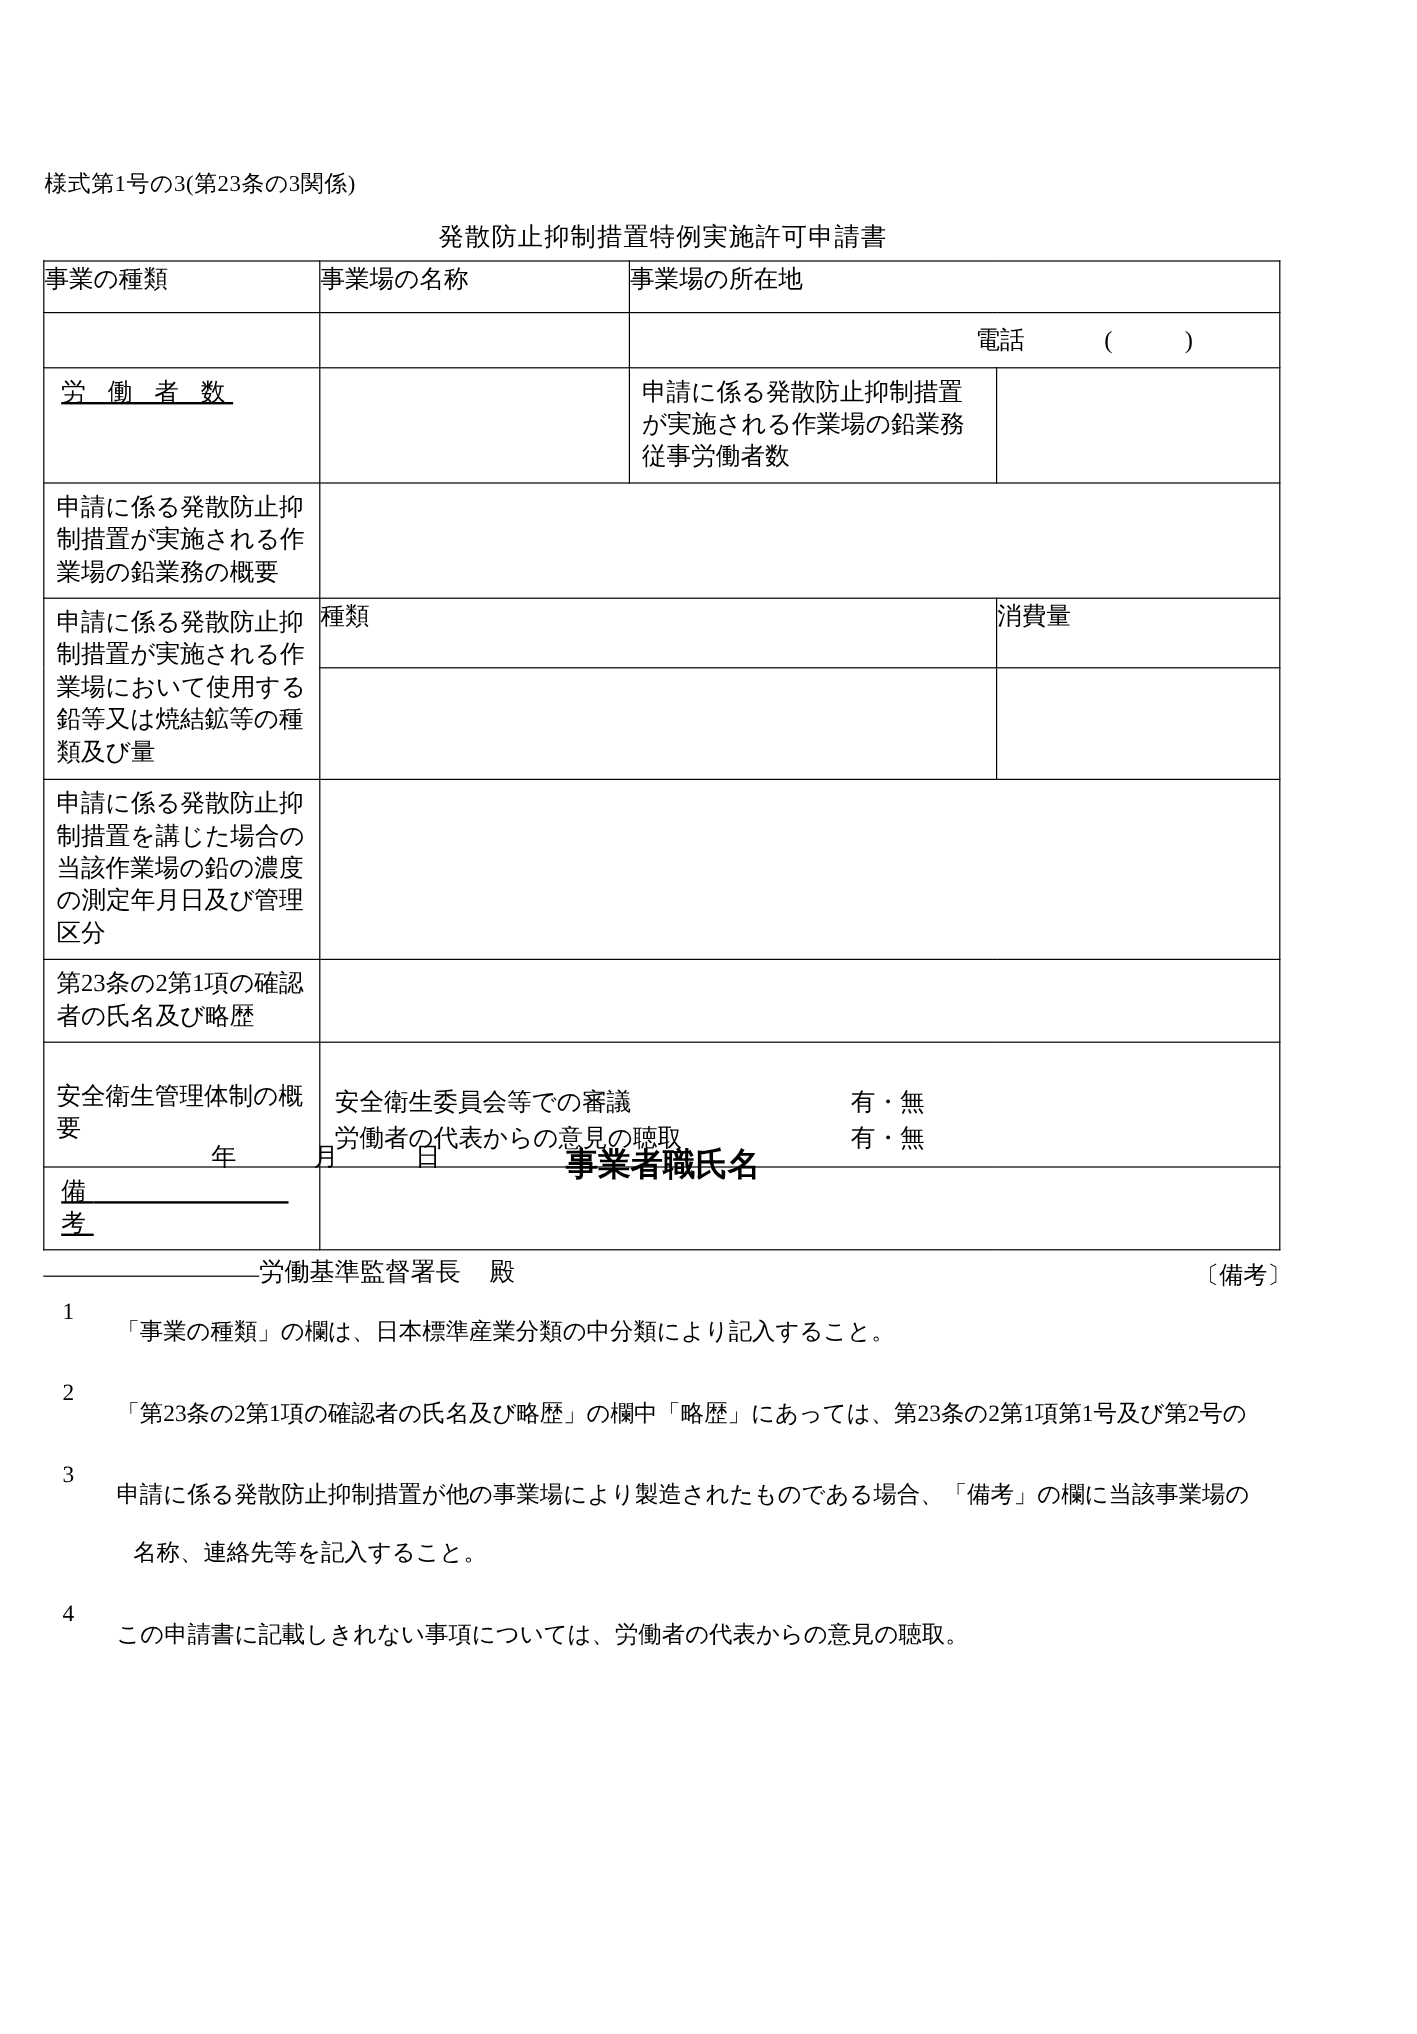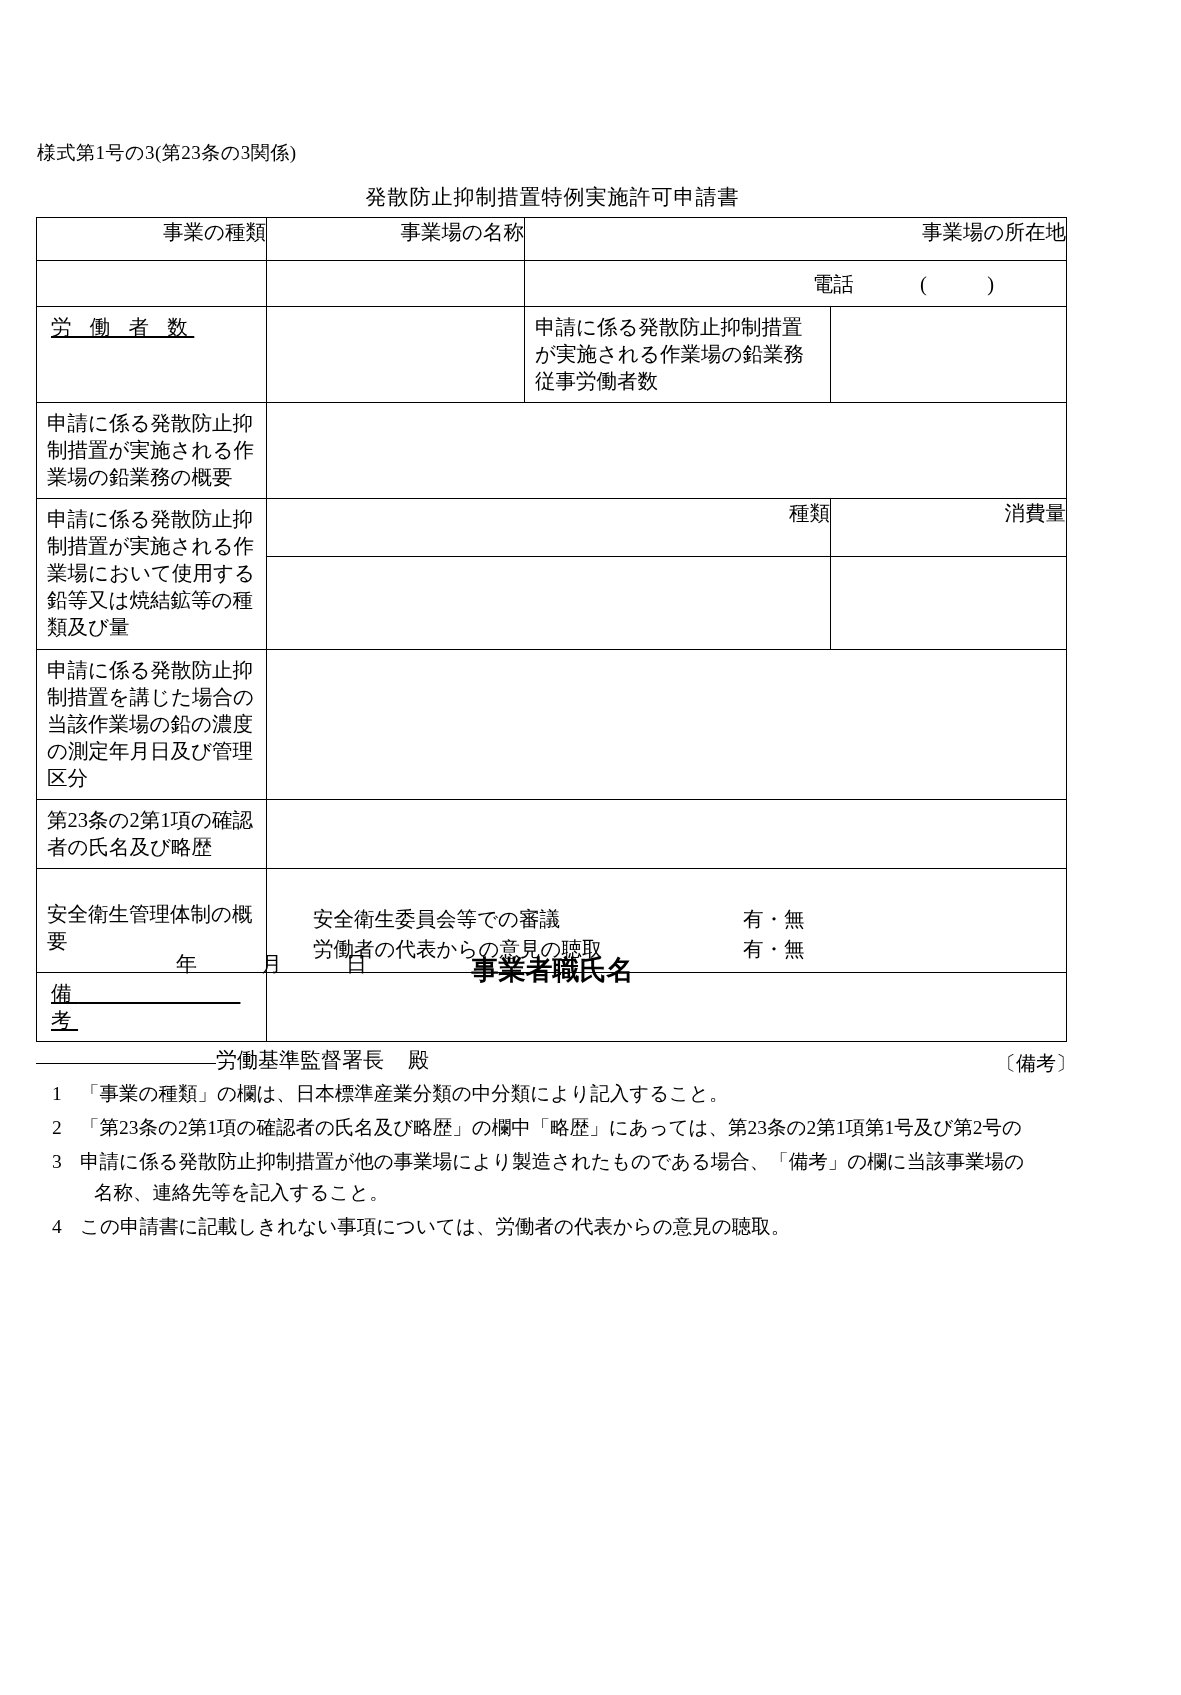--- a/index.html
+++ b/index.html
@@ -60,21 +60,21 @@
     padding: 0;
   }
   .cell-pad {
     padding: 7px 9px 7px 10px;
     line-height: 1.32;
   }
   .mid {
     vertical-align: middle;
   }
   td.hdr {
-    text-align: right;
+    text-align: left;
     vertical-align: middle;
     height: 42px;
     margin-top: 24px;
   }
   .spread {
     letter-spacing: 0.32em;
     padding-left: 14px;
     text-decoration: underline;
   }
 
@@ -85,21 +85,20 @@
     padding: 6px 0 8px 12px;
     line-height: 1.45;
   }
   .safety-row {
     display: flex;
     white-space: nowrap;
   }
   .safety-label {
     display: inline-block;
     width: 430px;
-    margin-left: 34px;
   }
   .safety-val {
     display: inline-block;
   }
 
   
   .date-line {
     position: absolute;
     left: 36px;
     top: 950px;
@@ -161,21 +160,21 @@
     width: 44px;
     flex: 0 0 44px;
     text-align: left;
     padding-left: 16px;
     box-sizing: border-box;
   }
   .note-body {
     flex: 1;
   }
   .note-body p {
-    margin: 0;
+    margin: 17px;
   }
   .note-cont {
     padding-left: 14px;
   }
 </style>
 </head>
 <body>
 
 <div class="page">
 

